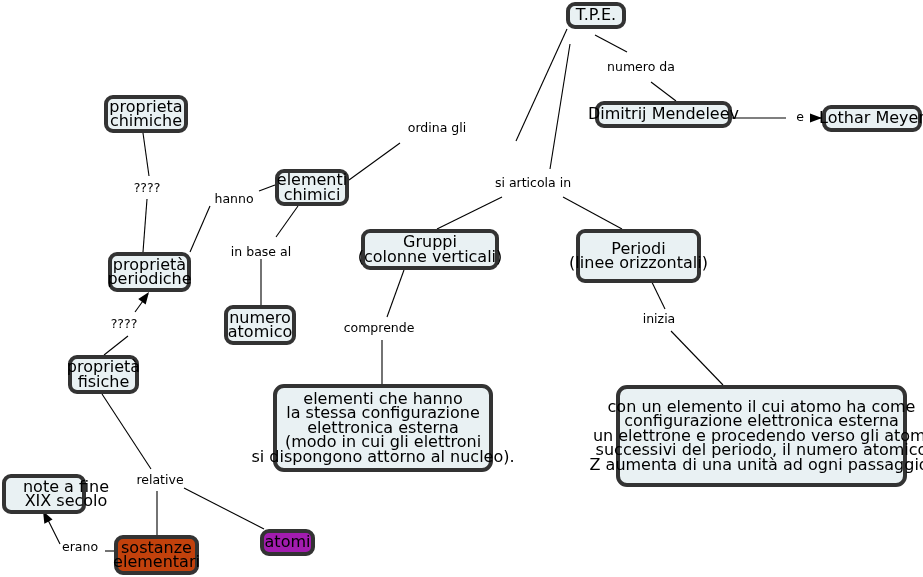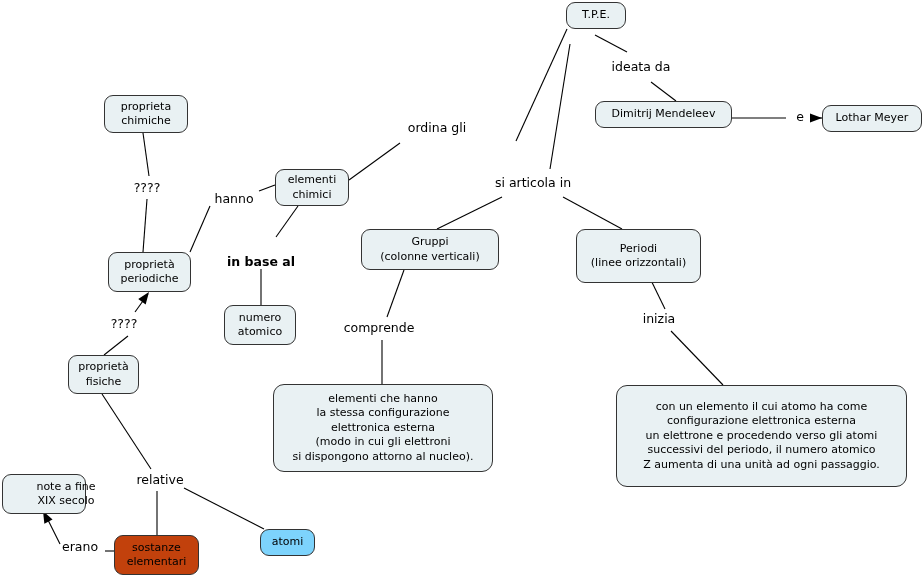--- a/index.html
+++ b/index.html
@@ -19,28 +19,28 @@
     position: absolute;
     left: 0;
     top: 0;
     width: 923px;
     height: 577px;
   }
   .node {
     position: absolute;
     box-sizing: border-box;
     background: #e9f1f3;
-    border: 1px solid #7f1d1d;
+    border: 4px solid #7f1d1d;
     border-radius: 9px;
     display: flex;
     align-items: center;
     justify-content: center;
     text-align: center;
     color: #000000;
-    font-size: 11px;
+    font-size: 16px;
     line-height: 14.5px;
     white-space: pre;
     z-index: 2;
   }
   .node.big {
     border-radius: 11px;
   }
   .link-label {
     position: absolute;
     color: #000000;
@@ -140,29 +140,29 @@
 si dispongono attorno al nucleo).</div>
       <div class="node big" style="left: 616px; top: 385px; width: 291px; height: 102px; background: rgb(233, 241, 243); border-color: rgb(51, 51, 51); color: rgb(0, 0, 0);">con un elemento il cui atomo ha come
 configurazione elettronica esterna
 un elettrone e procedendo verso gli atomi
 successivi del periodo, il numero atomico
 Z aumenta di una unità ad ogni passaggio.</div>
       <div class="node" style="left: 2px; top: 474px; width: 84px; height: 40px; background: rgb(233, 241, 243); border-color: rgb(51, 51, 51); color: rgb(0, 0, 0); padding-left: 44px;">note a fine
 XIX secolo</div>
       <div class="node" style="left: 114px; top: 535px; width: 85px; height: 40px; background: #c2410c; border-color: rgb(51, 51, 51); color: rgb(0, 0, 0);">sostanze
 elementari</div>
-      <div class="node" style="left: 260px; top: 529px; width: 55px; height: 27px; background: #7dd3fc; border-color: rgb(51, 51, 51); color: rgb(0, 0, 0);">atomi</div>
+      <div class="node" style="left: 260px; top: 529px; width: 55px; height: 27px; background: #a21caf; border-color: rgb(51, 51, 51); color: rgb(0, 0, 0);">atomi</div>
     </div>
   <div id="label-layer">
       <div class="link-label" style="left: 437px; top: 128px;">ordina gli</div>
-      <div class="link-label" style="left: 641px; top: 67px;">ideata da</div>
+      <div class="link-label" style="left: 641px; top: 67px;">numero da</div>
       <div class="link-label" style="left: 800px; top: 117px;">e</div>
       <div class="link-label" style="left: 533px; top: 183px;">si articola in</div>
       <div class="link-label" style="left: 234px; top: 199px;">hanno</div>
-      <div class="link-label" style="left: 261px; top: 262px; font-weight: bold;">in base al</div>
+      <div class="link-label" style="left: 261px; top: 252px;">in base al</div>
       <div class="link-label" style="left: 147px; top: 188px;">????</div>
       <div class="link-label" style="left: 124px; top: 324px;">????</div>
       <div class="link-label" style="left: 379px; top: 328px;">comprende</div>
       <div class="link-label" style="left: 659px; top: 319px;">inizia</div>
       <div class="link-label" style="left: 160px; top: 480px;">relative</div>
       <div class="link-label" style="left: 80px; top: 547px;">erano</div>
     </div>
 
 </div>
 

